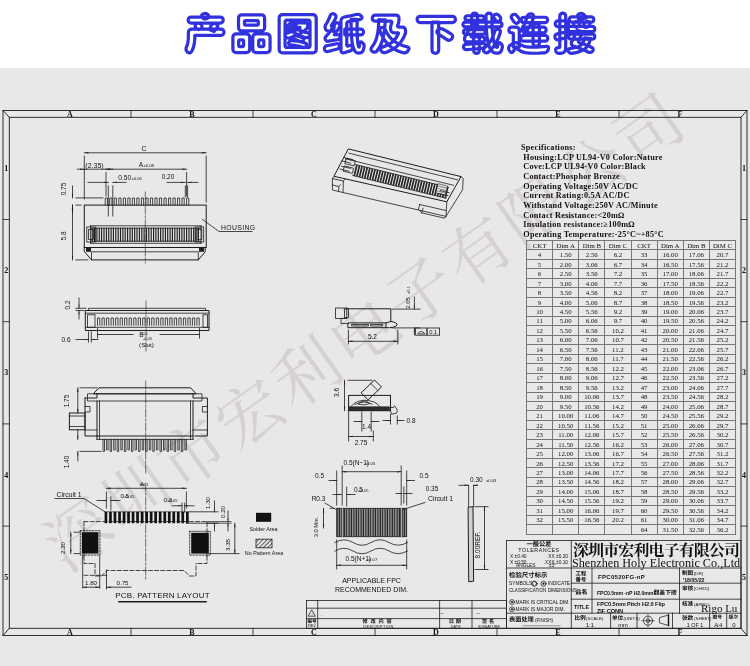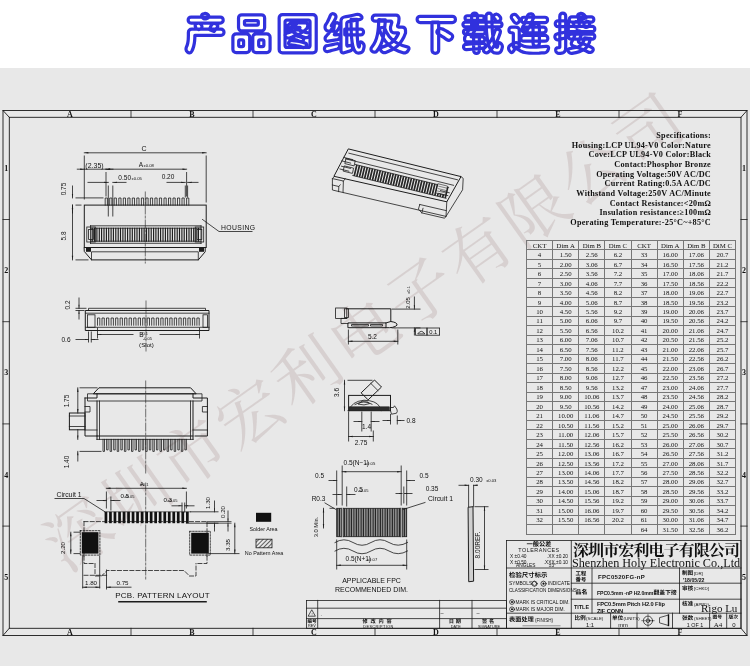--- a/index.html
+++ b/index.html
@@ -629,21 +629,21 @@
 <path transform="translate(448.8,623.0) scale(0.00520)" fill="#111" stroke="none" d="M277 -335H723V-109H277ZM277 -453V-668H723V-453ZM154 -789V78H277V12H723V76H852V-789Z"></path>
       <path transform="translate(455.8,623.0) scale(0.00520)" fill="#111" stroke="none" d="M154 -142C126 -82 75 -19 22 21C49 37 96 71 118 92C172 43 231 -35 268 -109ZM822 -696V-579H678V-696ZM303 -97C342 -50 391 15 411 55L493 8L484 24C510 35 560 71 579 92C633 2 658 -123 670 -243H822V-44C822 -29 816 -24 802 -24C787 -24 738 -23 696 -26C711 4 726 57 730 88C805 89 856 86 891 67C926 48 937 16 937 -43V-805H565V-437C565 -306 560 -137 502 -11C476 -51 431 -106 394 -147ZM822 -473V-350H676L678 -437V-473ZM353 -838V-732H228V-838H120V-732H42V-627H120V-254H30V-149H525V-254H463V-627H532V-732H463V-838ZM228 -627H353V-568H228ZM228 -477H353V-413H228ZM228 -321H353V-254H228Z"></path>
 <text x="455.8" y="627.6" fill="#111" stroke="none" font-family="Liberation Sans" font-weight="normal" font-size="3.8px" text-anchor="middle">DATE</text>
 <path transform="translate(482.0,623.0) scale(0.00520)" fill="#111" stroke="none" d="M412 -268C443 -208 479 -127 492 -78L593 -120C578 -168 539 -246 506 -304ZM162 -246C199 -191 241 -116 258 -70L360 -118C342 -165 297 -236 258 -289ZM487 -649C388 -534 199 -444 26 -397C52 -371 80 -332 95 -304C160 -325 225 -352 288 -383V-319H700V-386C764 -354 832 -328 899 -311C915 -340 947 -384 971 -407C818 -437 654 -505 565 -583L582 -601L560 -612C578 -630 595 -651 612 -675H668C696 -635 724 -588 736 -557L851 -581C839 -607 817 -643 793 -675H941V-770H668C678 -790 687 -810 694 -830L581 -858C560 -798 524 -737 481 -694V-770H264L287 -829L176 -858C144 -761 88 -662 25 -600C53 -586 102 -556 124 -537C155 -574 188 -622 217 -675H228C250 -635 272 -588 281 -557L388 -588C380 -612 365 -644 347 -675H461L460 -674C481 -662 516 -640 540 -622ZM642 -418H352C406 -449 456 -483 501 -522C541 -484 589 -449 642 -418ZM735 -299C704 -211 658 -112 611 -41H64V65H937V-41H739C776 -111 815 -194 843 -269Z"></path>
       <path transform="translate(489.0,623.0) scale(0.00520)" fill="#111" stroke="none" d="M236 -503C274 -473 320 -435 359 -400C256 -350 143 -313 28 -290C50 -264 78 -213 90 -180C140 -192 189 -206 238 -222V89H358V46H735V89H859V-361H534C672 -449 787 -564 857 -709L774 -757L754 -751H460C480 -776 499 -801 517 -827L382 -855C322 -761 211 -660 47 -588C74 -568 112 -522 130 -493C218 -538 292 -588 355 -643H675C623 -574 553 -513 471 -461C427 -499 373 -540 329 -571ZM735 -63H358V-252H735Z"></path>
 <text x="489" y="627.6" fill="#111" stroke="none" font-family="Liberation Sans" font-weight="normal" font-size="3.8px" text-anchor="middle">SIGNATURE</text>
 <text x="442" y="614.5" fill="#111" stroke="none" font-family="Liberation Sans" font-weight="normal" font-size="5.5px" text-anchor="middle">–</text>
 <text x="478" y="614.5" fill="#111" stroke="none" font-family="Liberation Sans" font-weight="normal" font-size="5.5px" text-anchor="middle">–</text>
 </svg>
 
-<div class="abs" style="left:521px;top:131px;width:190px;font-family:'Liberation Serif',serif;font-size:8.2px;font-weight:bold;color:#111;line-height:9.65px;letter-spacing:0.25px;white-space:pre;text-align:right;">Specifications:
+<div class="abs" style="left:521px;top:143px;width:190px;font-family:'Liberation Serif',serif;font-size:8.2px;font-weight:bold;color:#111;line-height:9.65px;letter-spacing:0.25px;white-space:pre;">Specifications:
  Housing:LCP UL94-V0 Color:Nature
  Cove:LCP UL94-V0 Color:Black
  Contact:Phosphor Bronze
  Operating Voltage:50V AC/DC
  Current Rating:0.5A AC/DC
  Withstand Voltage:250V AC/Minute
  Contact Resistance:&lt;20mΩ
  Insulation resistance:≥100mΩ
  Operating Temperature:-25°C~+85°C</div>
 

